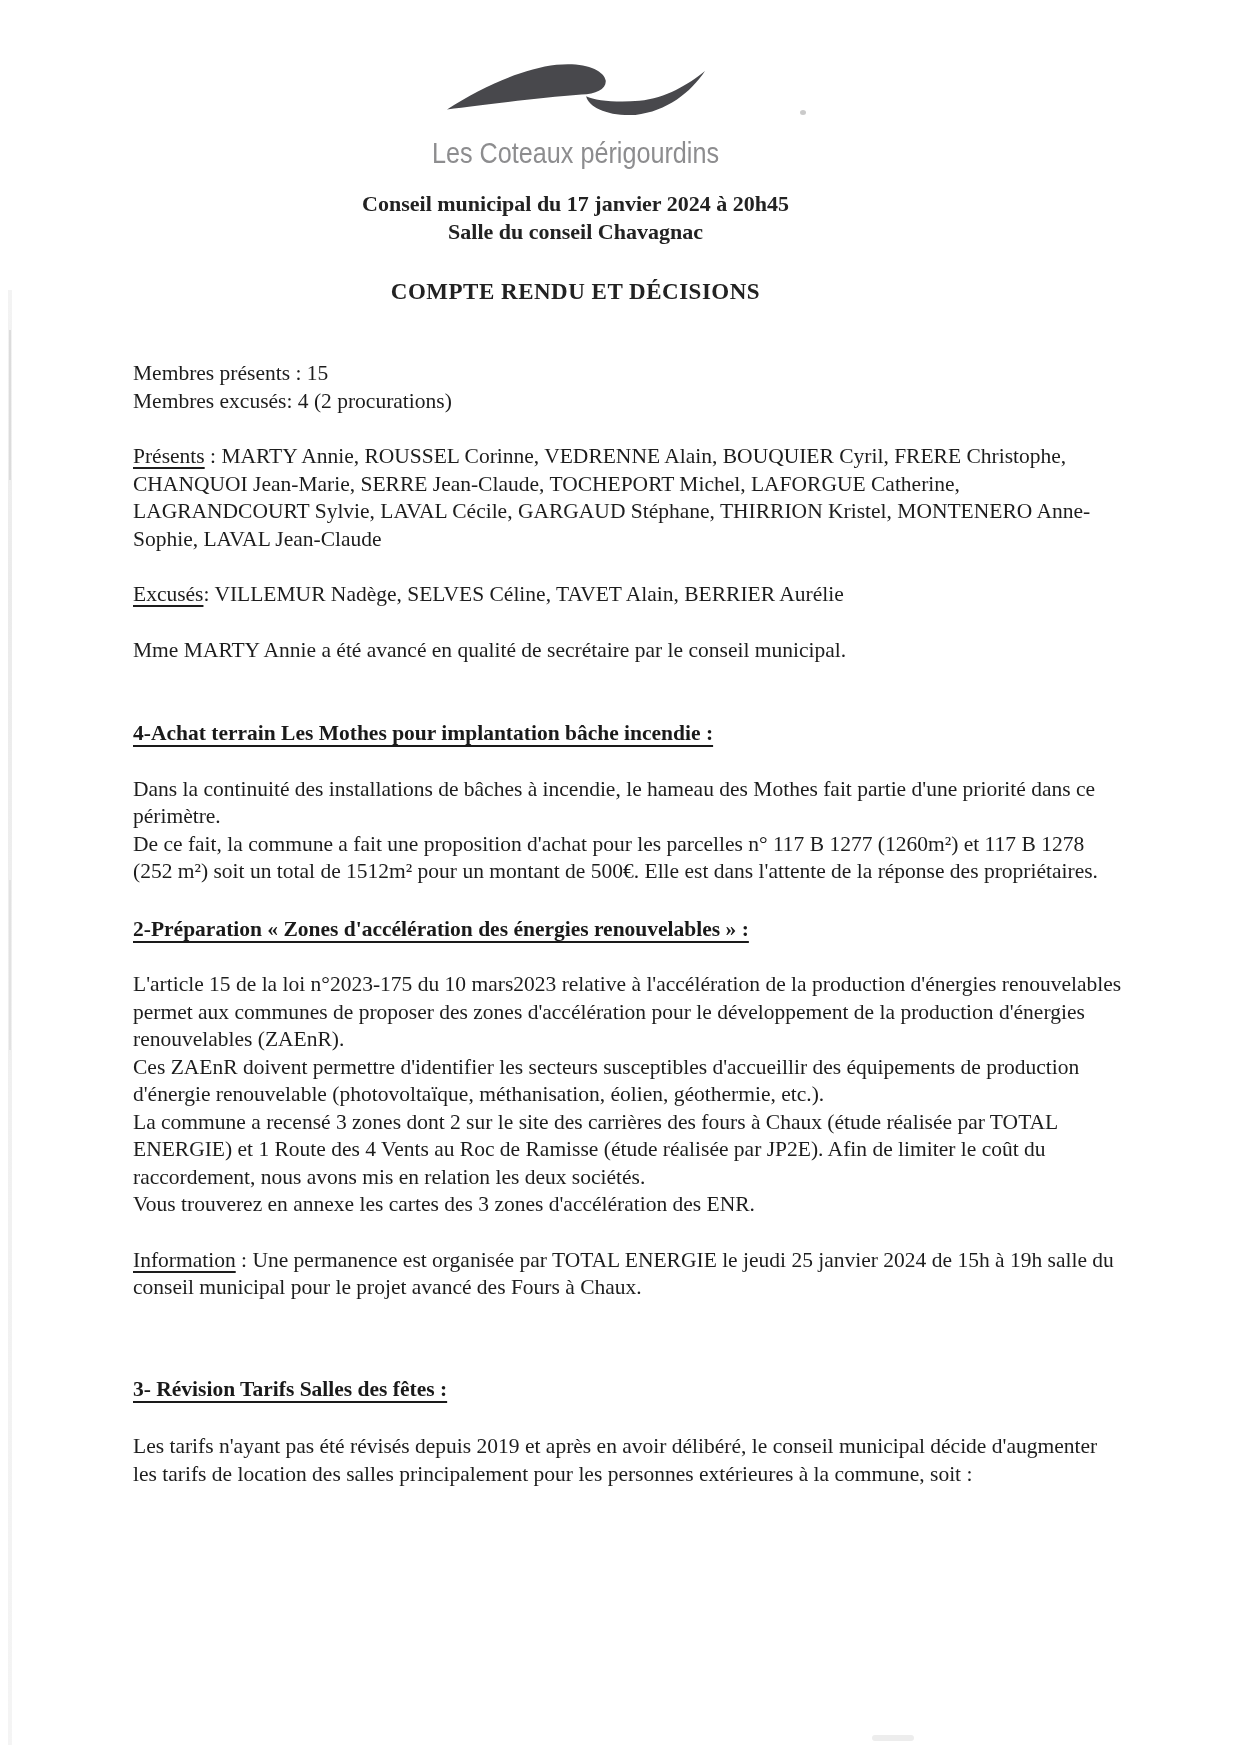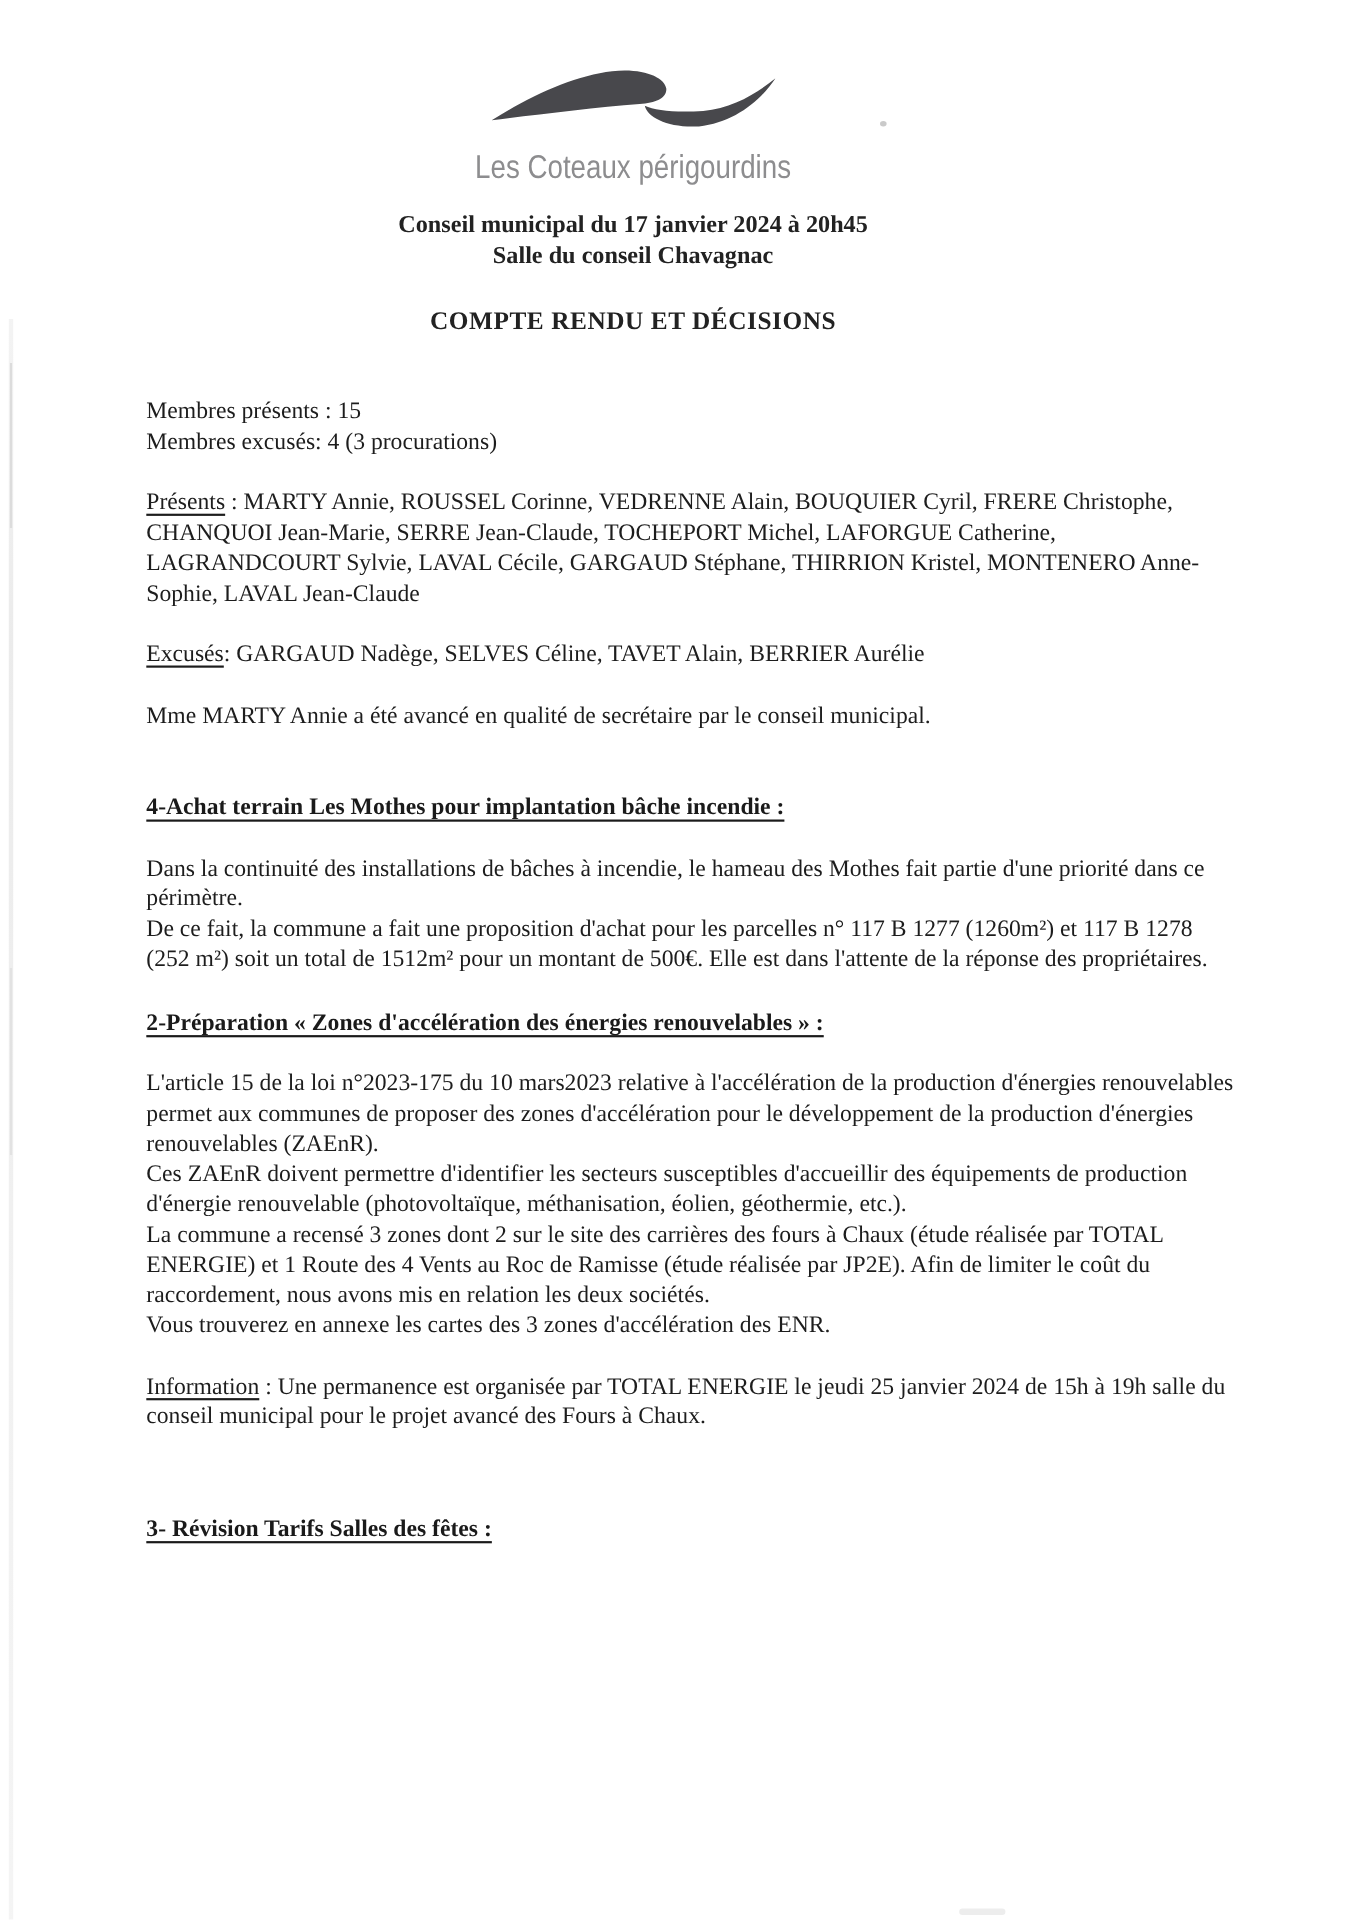--- a/index.html
+++ b/index.html
@@ -94,36 +94,37 @@
       <div>Conseil municipal du 17 janvier 2024 à 20h45</div>
       <div>Salle du conseil Chavagnac</div>
     </div>
 
     <div class="doc-title">COMPTE RENDU ET DÉCISIONS</div>
   </div>
 
   <div class="content">
 
     <p>Membres présents : 15</p>
-    <p>Membres excusés: 4 (3 procurations)</p>
+    <p>Membres excusés: 4 (2 procurations)</p>
 
     <p class="mt-line"><span class="lead-u">Présents</span><span> :  MARTY Annie,  ROUSSEL Corinne, VEDRENNE Alain,  BOUQUIER Cyril, FRERE Christophe, CHANQUOI Jean-Marie, SERRE Jean-Claude, TOCHEPORT Michel,  LAFORGUE Catherine,  LAGRANDCOURT Sylvie, LAVAL Cécile, GARGAUD Stéphane, THIRRION Kristel, MONTENERO Anne-Sophie, LAVAL Jean-Claude</span></p>
 
-    <p class="mt-line"><span class="lead-u">Excusés</span><span>:  GARGAUD Nadège, SELVES Céline, TAVET Alain, BERRIER Aurélie</span></p>
+    <p class="mt-line"><span class="lead-u">Excusés</span><span>:  VILLEMUR Nadège, SELVES Céline, TAVET Alain, BERRIER Aurélie</span></p>
 
     <p class="mt-line">Mme MARTY Annie a été avancé en qualité de secrétaire par le conseil  municipal.</p>
 
     <p class="mt-big"><span class="section-heading">4-Achat terrain Les Mothes pour implantation bâche incendie :</span></p>
     <p class="mt-line">Dans la continuité des installations de bâches à incendie, le hameau des Mothes fait partie d'une priorité dans ce périmètre.</p>
     <p>De ce fait, la commune a fait une proposition d'achat pour les parcelles n° 117 B 1277 (1260m²) et 117 B 1278  (252 m²) soit un total de 1512m²  pour un montant de 500€. Elle est dans l'attente de la réponse des propriétaires.</p>
 
     <p class="mt-block"><span class="section-heading">2-Préparation « Zones d'accélération des énergies renouvelables » :</span></p>
     <p class="mt-line">L'article 15 de la loi n°2023-175 du 10 mars2023 relative à l'accélération de la production d'énergies renouvelables permet aux communes de proposer des zones d'accélération pour le développement de la production d'énergies renouvelables (ZAEnR).</p>
     <p>Ces ZAEnR doivent permettre d'identifier les secteurs susceptibles d'accueillir des équipements de production d'énergie renouvelable (photovoltaïque, méthanisation, éolien, géothermie, etc.).</p>
     <p>La commune a recensé 3 zones dont 2 sur le site des carrières des fours à Chaux (étude réalisée par TOTAL ENERGIE) et 1 Route des 4 Vents  au Roc de Ramisse (étude réalisée par JP2E). Afin de limiter le coût du raccordement, nous avons mis en relation les deux sociétés.</p>
     <p>Vous trouverez en annexe les cartes des 3 zones d'accélération des ENR.</p>
 
     <p class="mt-line"><span class="lead-u">Information</span><span> : Une permanence est organisée par TOTAL ENERGIE le jeudi 25 janvier 2024 de 15h à 19h salle du conseil municipal pour le projet avancé des Fours à Chaux.</span></p>
 
     <p class="mt-huge"><span class="section-heading">3- Révision Tarifs Salles des fêtes :</span></p>
+    <p class="mt-block">Les tarifs n'ayant pas été révisés depuis 2019 et après en avoir délibéré, le conseil municipal décide d'augmenter  les tarifs de location des salles principalement pour les personnes extérieures à la commune, soit :</p>
 
   </div>
 </div>
 
 </body></html>

